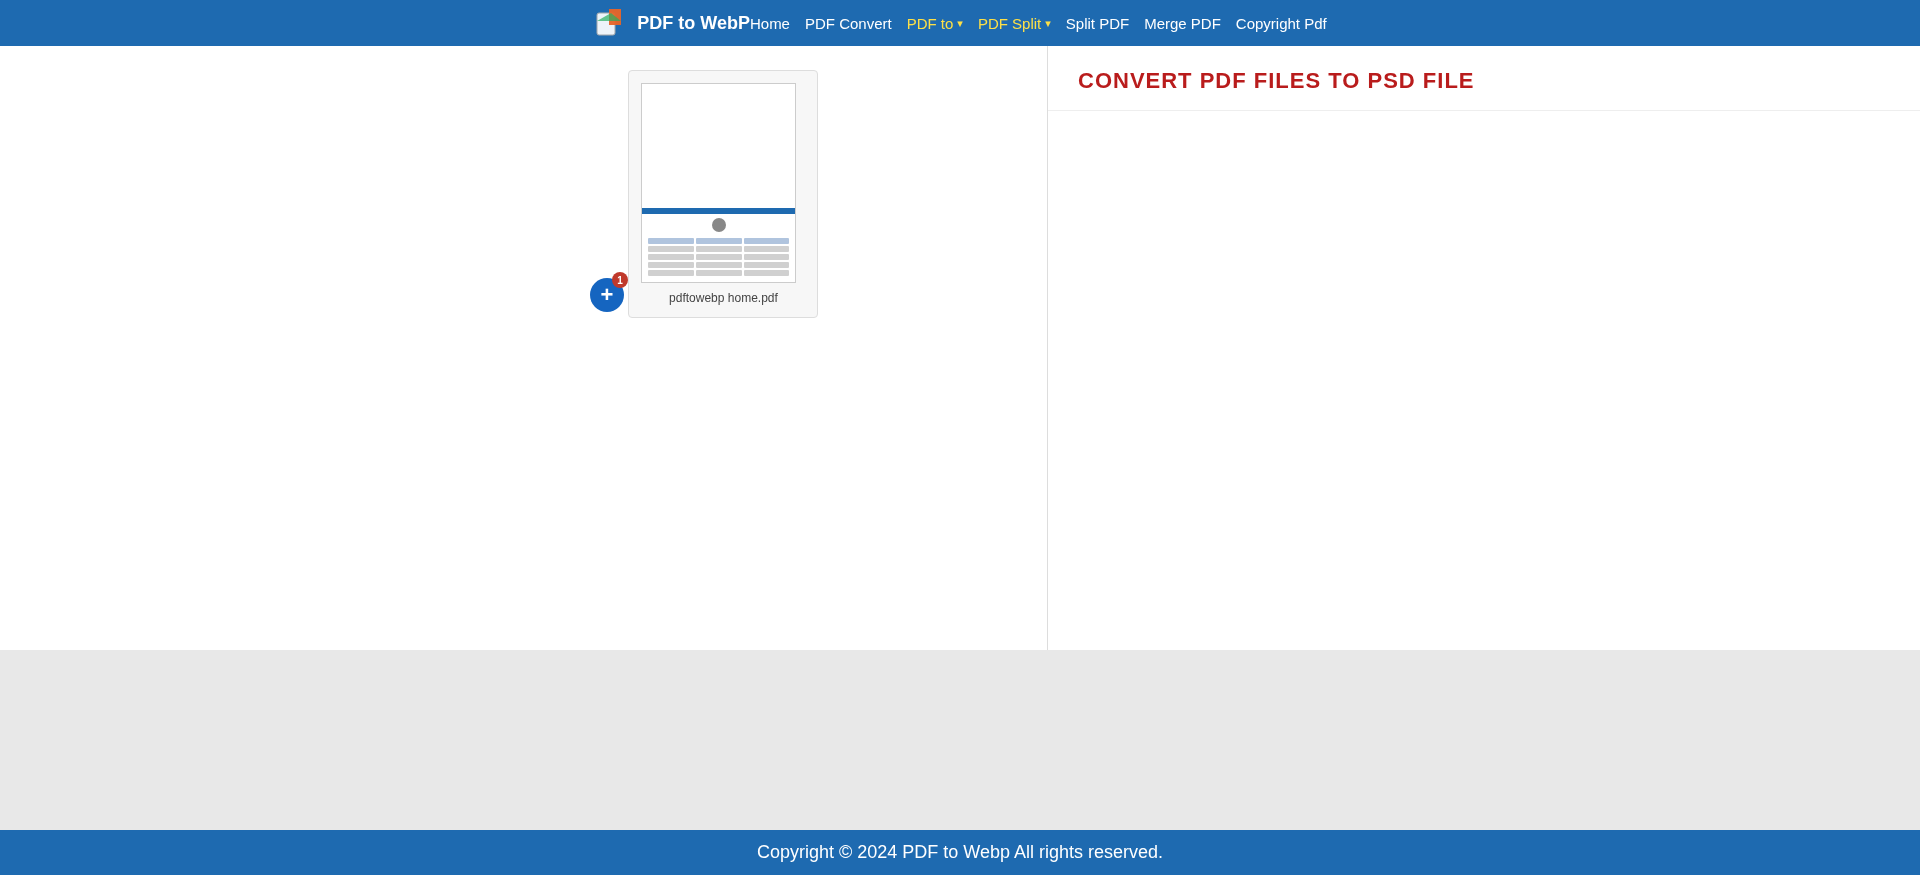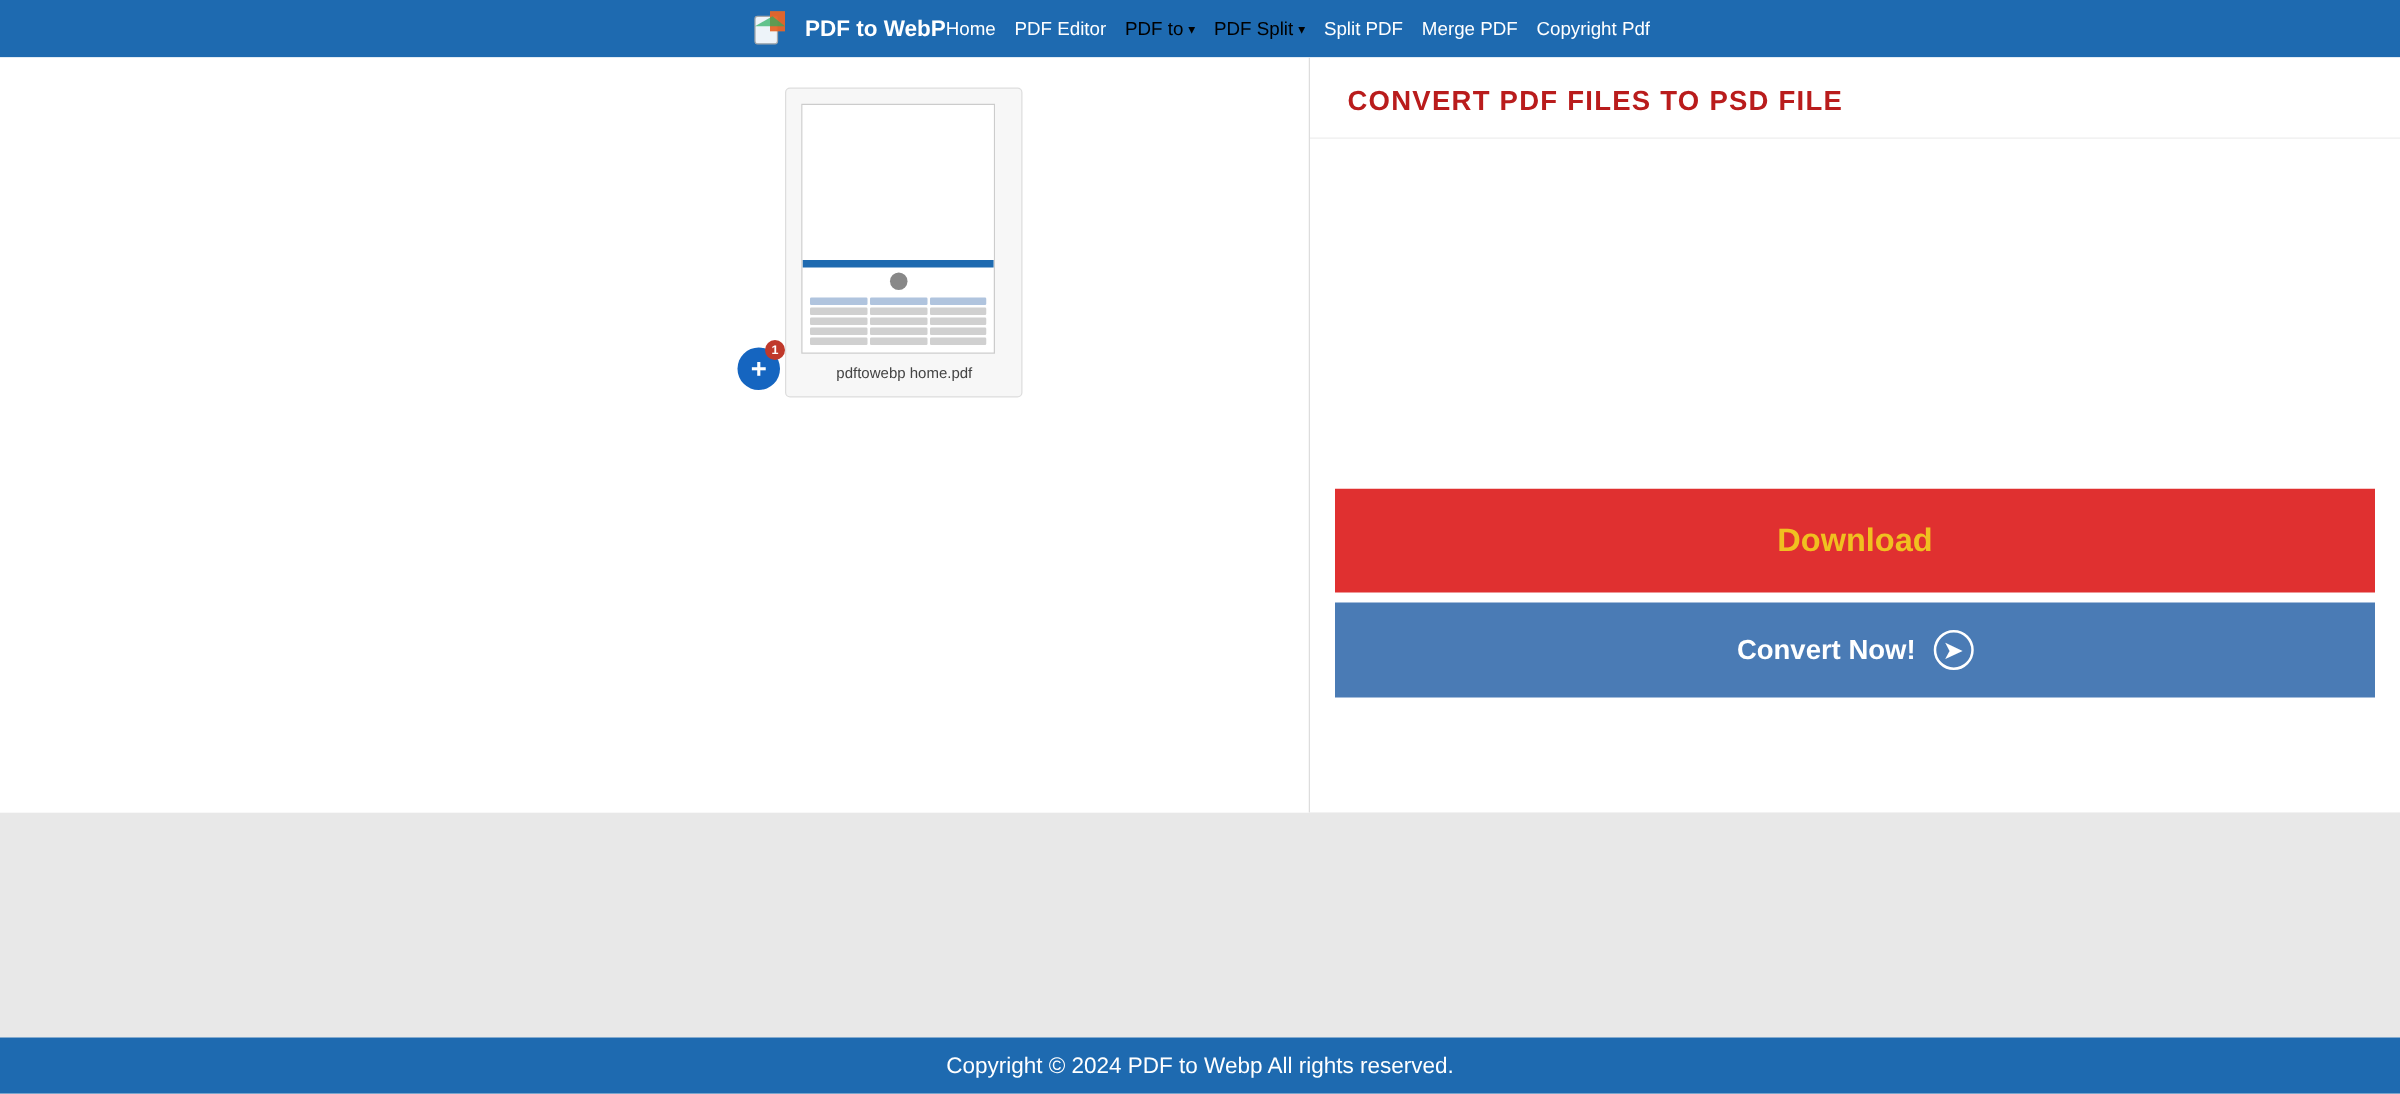--- a/index.html
+++ b/index.html
@@ -36,21 +36,21 @@
     }
     nav a {
       color: #fff;
       text-decoration: none;
       font-size: 15px;
     }
     .nav-dropdown {
       display: flex;
       align-items: center;
       gap: 4px;
-      color: #000000;
+      color: #fde047;
       font-size: 15px;
       cursor: pointer;
     }
     .chevron {
       font-size: 11px;
     }
 
     
     .main-content {
       display: flex;
@@ -232,21 +232,21 @@
       <rect x="4" y="8" width="18" height="22" rx="2" fill="#fff" stroke="#aaa" stroke-width="1"></rect>
       <rect x="4" y="8" width="18" height="22" rx="2" fill="rgba(30,106,176,0.08)"></rect>
       <polygon points="16,4 28,4 28,20 16,20" fill="#f0a020" opacity="0.9"></polygon>
       <polygon points="16,4 28,4 28,20 16,20" fill="#e03030" opacity="0.5"></polygon>
       <polygon points="4,16 18,8 28,16" fill="#27ae60" opacity="0.7"></polygon>
     </svg>
     <span class="logo-text">PDF to WebP</span>
   </div>
   <nav>
     <a href="#">Home</a>
-    <a href="#">PDF Editor</a>
+    <a href="#">PDF Convert</a>
     <span class="nav-dropdown">
       <span>PDF to</span>
       <span class="chevron">▾</span>
     </span>
     <span class="nav-dropdown">
       <span>PDF Split</span>
       <span class="chevron">▾</span>
     </span>
     <a href="#">Split PDF</a>
     <a href="#">Merge PDF</a>
@@ -302,33 +302,20 @@
         </div>
       </div>
       <div class="file-name">pdftowebp home.pdf</div>
     </div>
   </div>
 
   <div class="right-panel">
     <div class="right-header">
       <div class="convert-title">CONVERT PDF FILES TO PSD FILE</div>
     </div>
-    <div class="right-body">
-
-      <div style="height: 260px;"></div>
-
-      <button class="download-btn">Download</button>
-
-      <div class="convert-btn-wrapper">
-        <button class="convert-btn">
-          <span>Convert Now!</span>
-          <div class="convert-btn-circle">➤</div>
-        </button>
-      </div>
-    </div>
   </div>
 
 </div>
 
 <div class="bottom-area"></div>
 
 <footer>
   <span>Copyright © 2024 PDF to Webp All rights reserved.</span>
 </footer>
 

